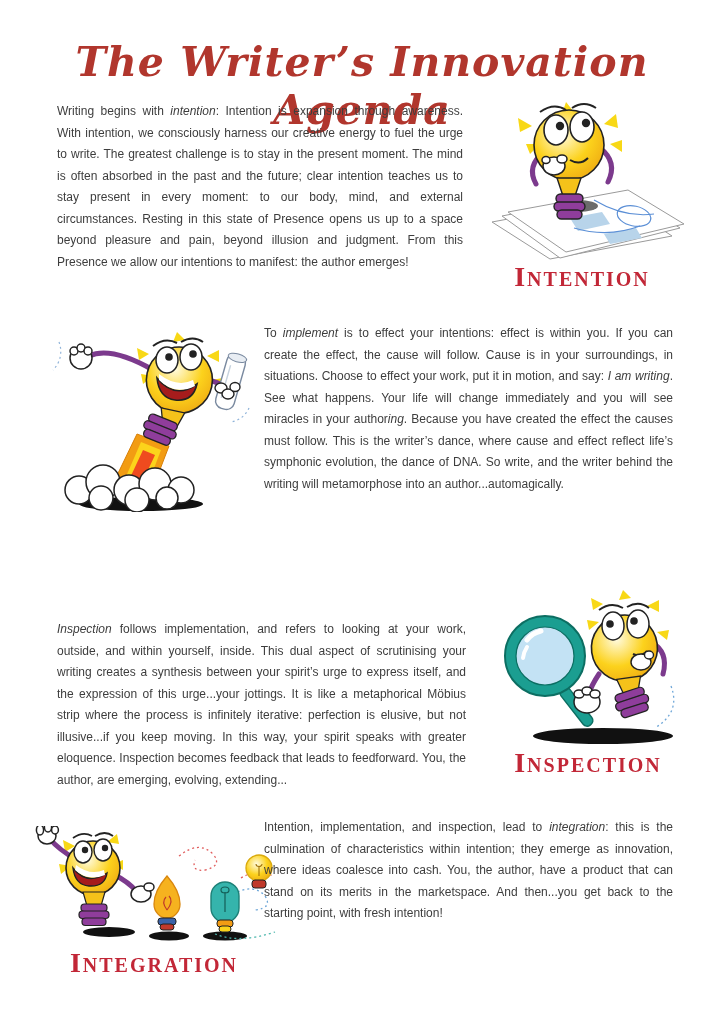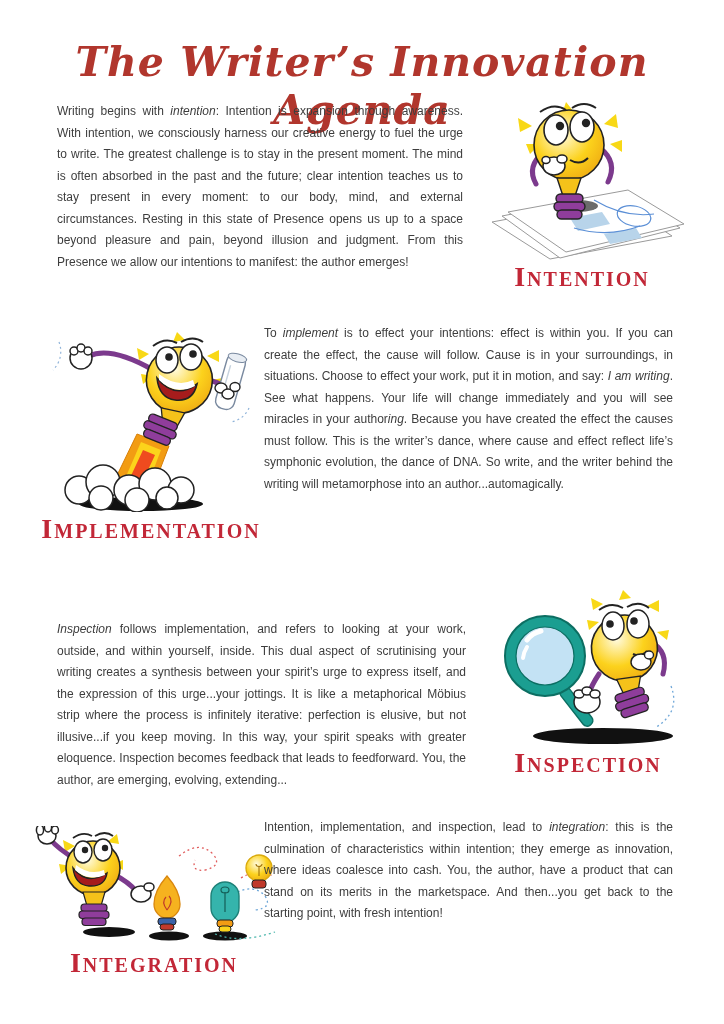--- a/index.html
+++ b/index.html
@@ -167,21 +167,20 @@
         <ellipse cx="126" cy="30" rx="11" ry="13"></ellipse>
         <ellipse cx="150" cy="27" rx="11" ry="13"></ellipse>
       </g>
       <circle cx="128" cy="27" r="3.8" fill="#222"></circle>
         <circle cx="152" cy="24" r="3.8" fill="#222"></circle>
       <path d="M112,16 q12,-9 24,-3" stroke="#222" stroke-width="2" fill="none"></path>
       <path d="M140,12 q12,-7 22,0" stroke="#222" stroke-width="2" fill="none"></path>
       <path d="M116,48 q18,22 40,6 q-4,18 -22,16 q-16,-2 -18,-22 z" fill="#a61c1c" stroke="#222" stroke-width="1.6"></path>
       <path d="M118,50 q16,16 36,6 l-2,-6 q-16,8 -34,-6 z" fill="#fff"></path>
     </svg>
-    <figcaption class="caption">Implementation</figcaption>
   </figure>
   <p class="para" id="p2"><span>To </span><span class="it">implement</span><span> is to effect your intentions: effect is within you. If you can create the effect, the cause will follow. Cause is in your surroundings, in situations. Choose to effect your work, put it in motion, and say: </span><span class="it">I am writing</span><span>. See what happens. Your life will change immediately and you will see miracles in your author</span><span class="it">ing</span><span>. Because you have created the effect the causes must follow. This is the writer’s dance, where cause and effect reflect life’s symphonic evolution, the dance of DNA. So write, and the writer behind the writing will metamorphose into an author...automagically.</span></p>
 
   <p class="para" id="p3"><span class="it">Inspection</span><span> follows implementation, and refers to looking at your work, outside, and within yourself, inside. This dual aspect of scrutinising your writing creates a synthesis between your spirit’s urge to express itself, and the expression of this urge...your jottings. It is like a metaphorical Möbius strip where the process is infinitely iterative: perfection is elusive, but not illusive...if you keep moving. In this way, your spirit speaks with greater eloquence. Inspection becomes feedback that leads to feedforward. You, the author, are emerging, evolving, extending...</span></p>
   <figure class="fig" id="f3">
     <svg width="210" height="156" viewBox="0 0 210 156">
       <defs>
         <radialGradient id="g3" cx="40%" cy="35%" r="75%">
           <stop offset="0" stop-color="#fffbe0"></stop>
             <stop offset="0.55" stop-color="#fcd21c"></stop>

